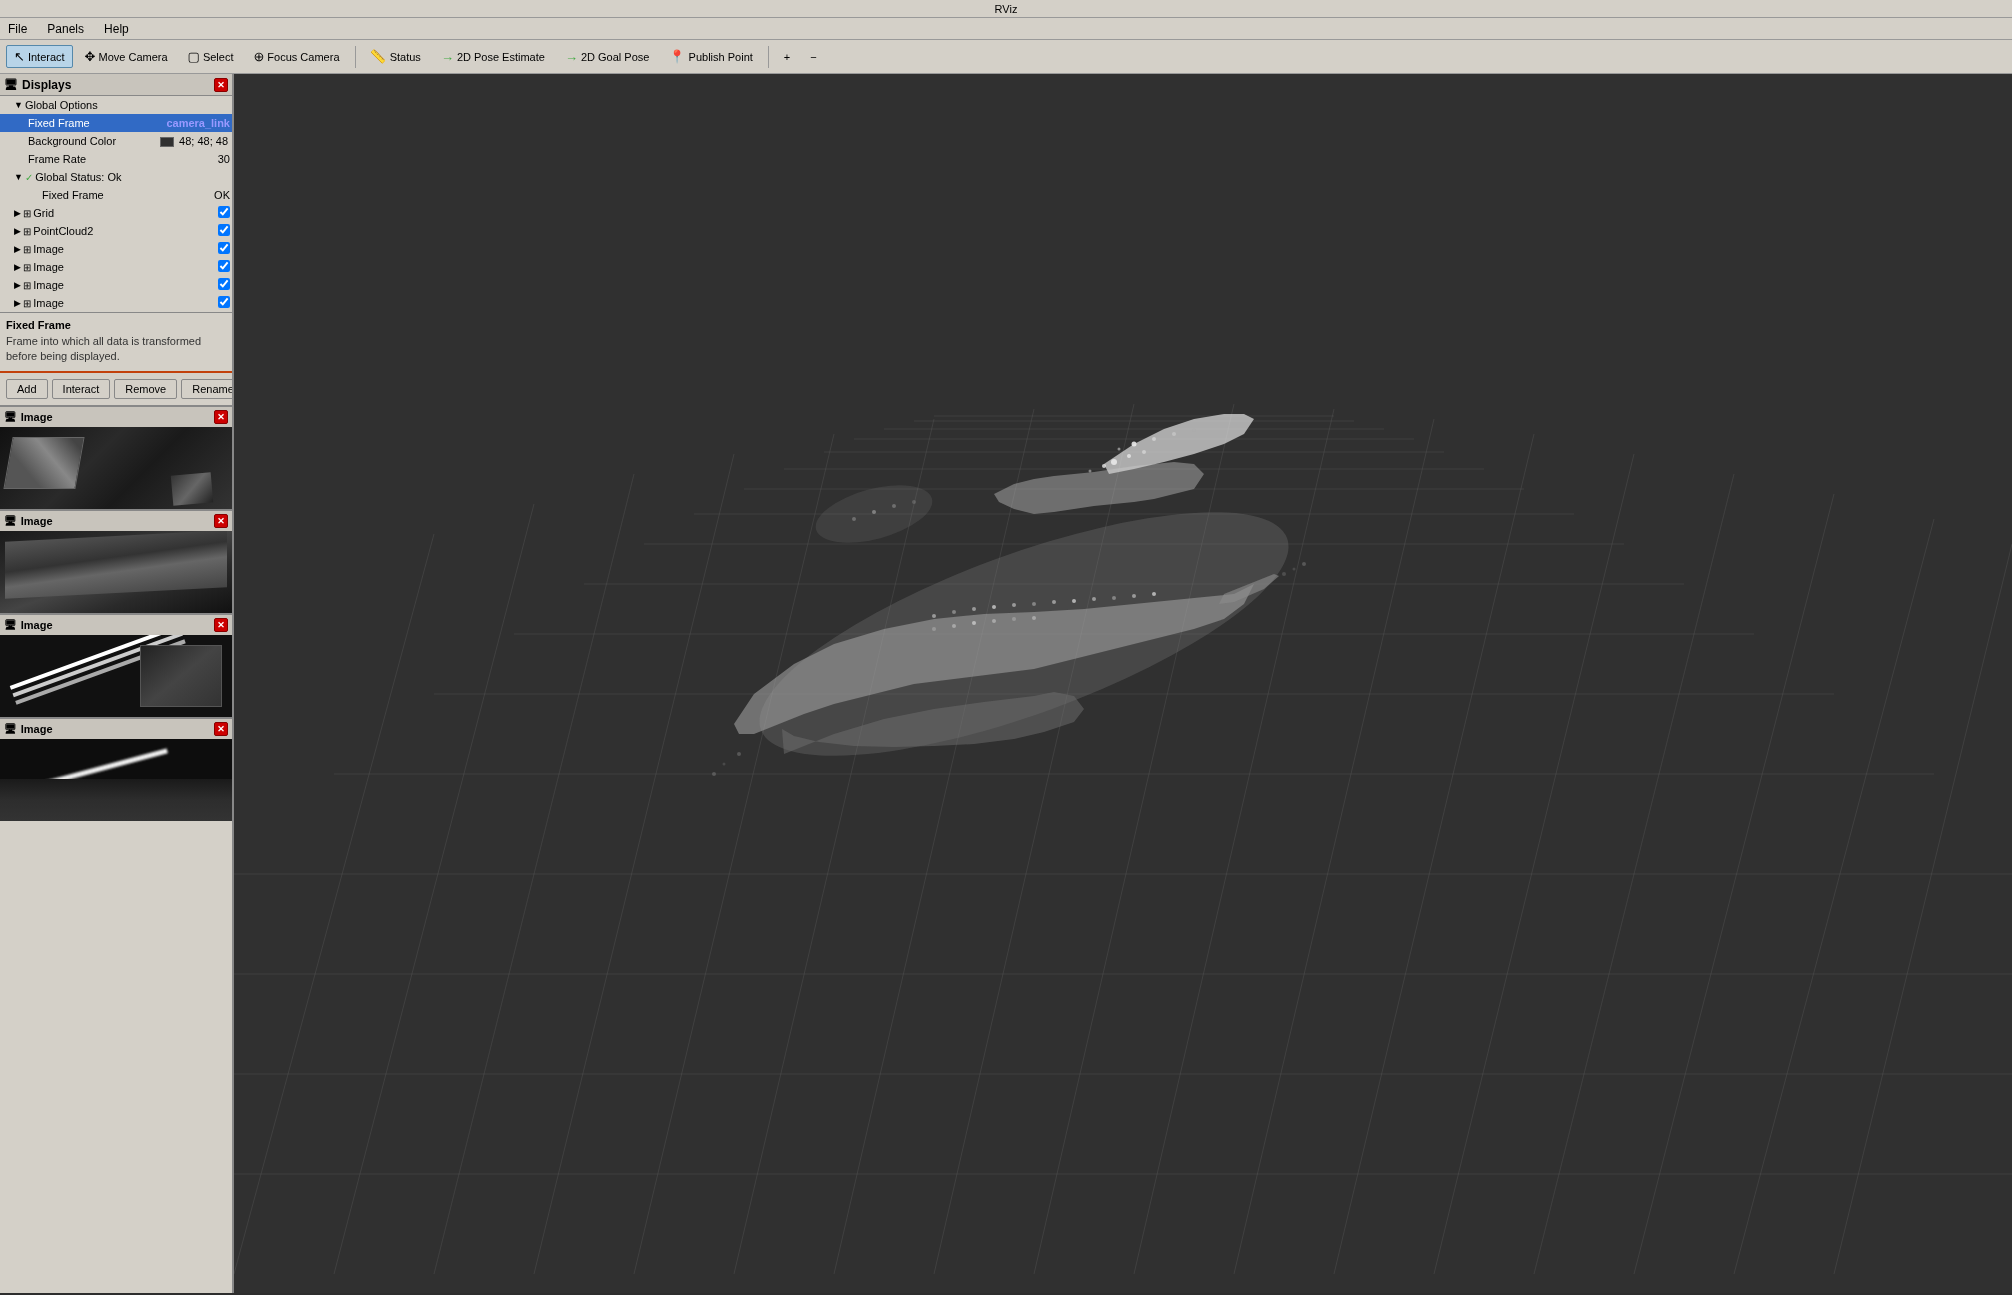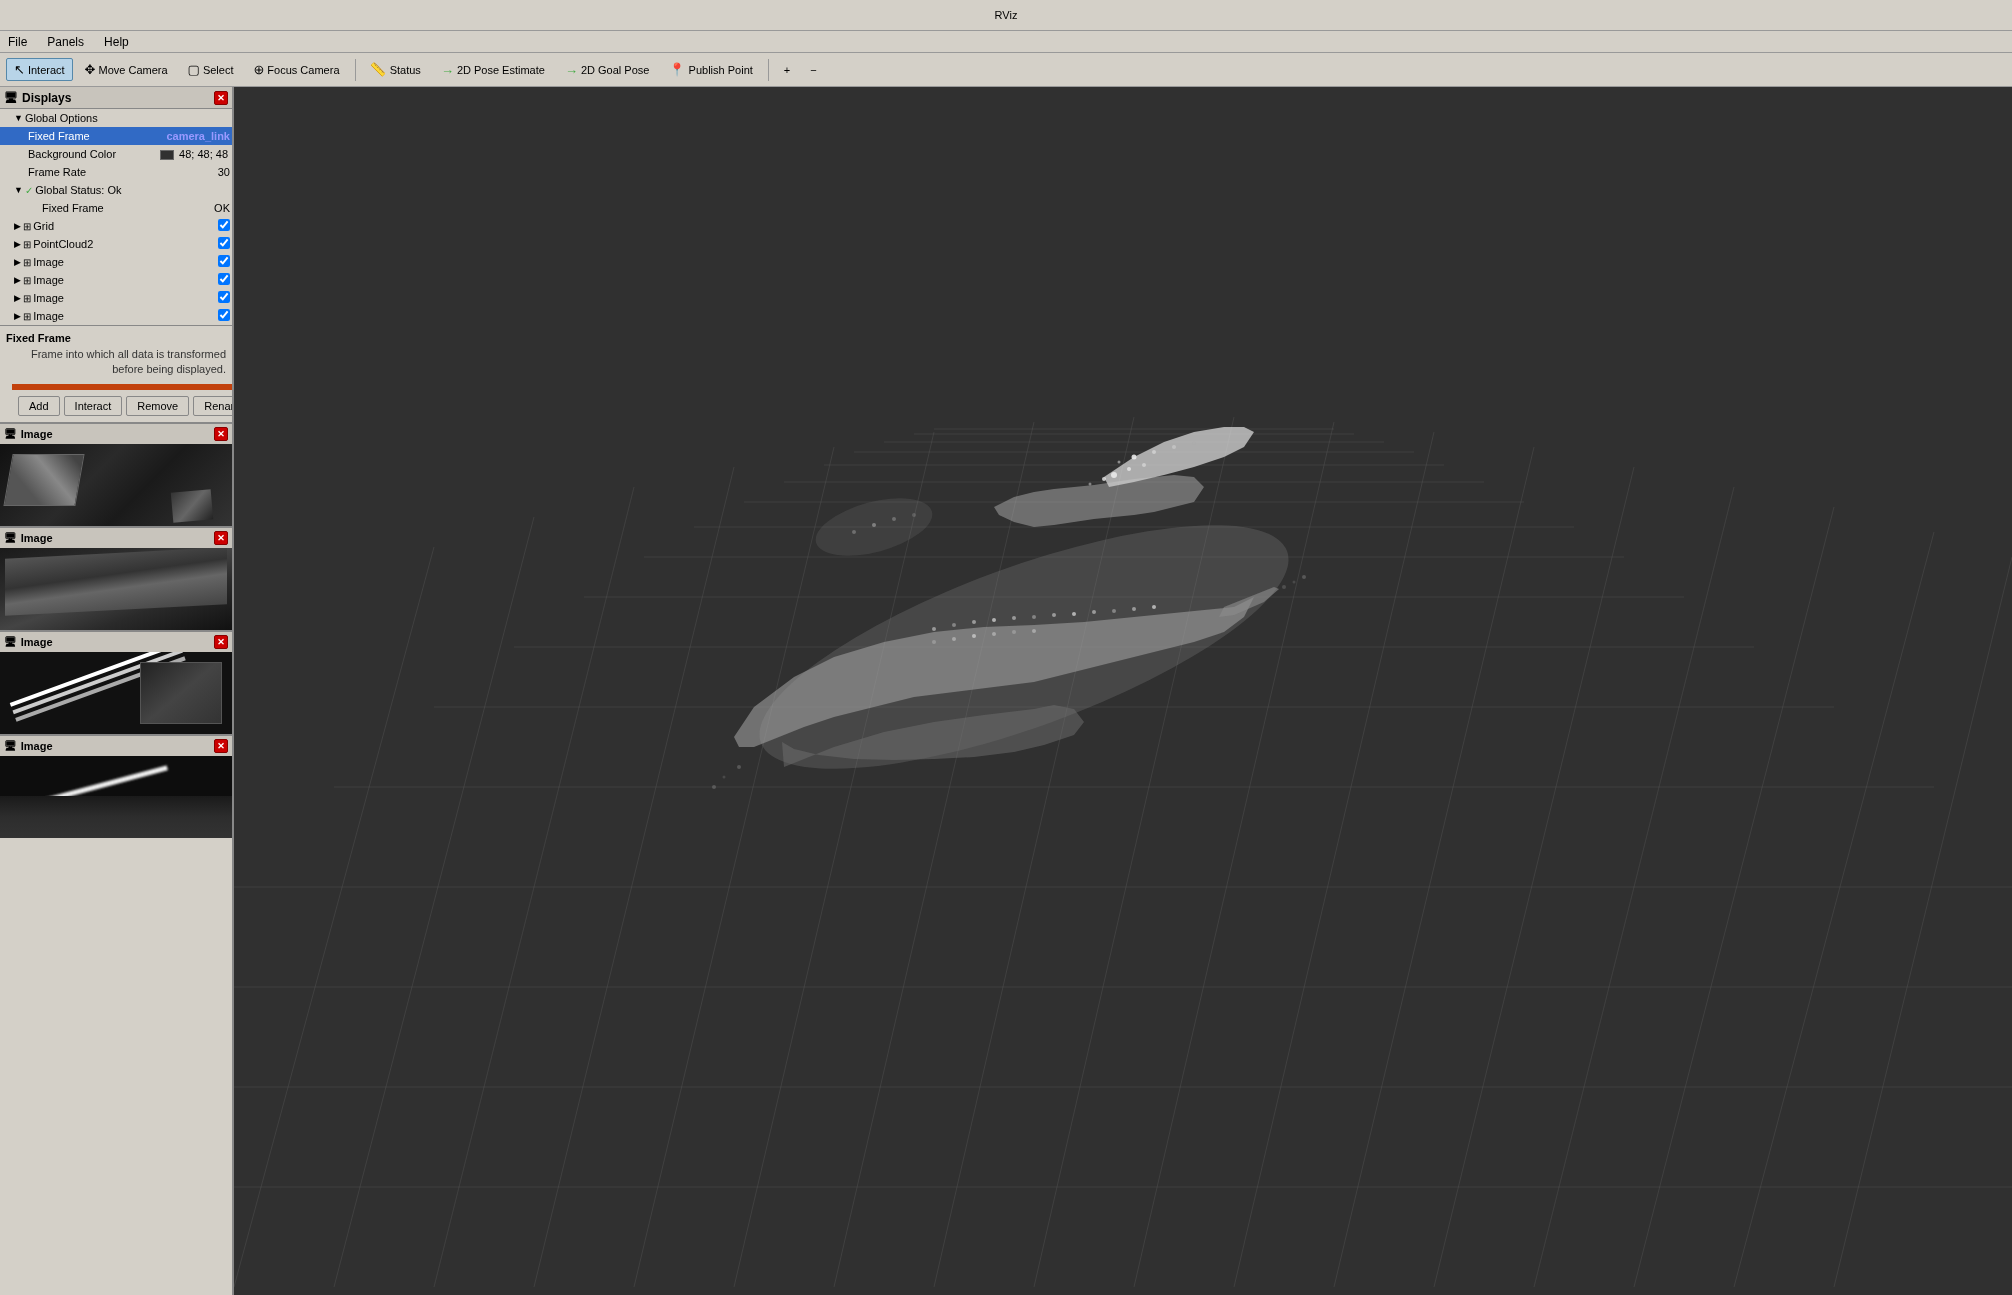--- a/index.html
+++ b/index.html
@@ -9,21 +9,21 @@
       background: #2d2d2d;
       font-family: 'Arial', sans-serif;
       font-size: 12px;
       color: #000;
       overflow: hidden;
     }
 
     
     #titlebar {
       width: 100%;
-      height: 31px;
+      height: 18px;
       background: #d4d0c8;
       display: flex;
       align-items: center;
       justify-content: center;
       font-size: 11px;
       color: #000;
       border-bottom: 1px solid #999;
     }
 
     
@@ -133,30 +133,29 @@
     .color-swatch { width: 14px; height: 10px; display: inline-block; margin-right: 3px; border: 1px solid #666; }
 
     
     #info-box {
       padding: 6px 6px;
       border-top: 1px solid #888;
       font-size: 11px;
       background: #d4d0c8;
     }
     #info-box .info-title { font-weight: bold; margin-bottom: 3px; }
-    #info-box .info-text { color: #333; line-height: 1.4; text-align: right; }
+    #info-box .info-text { color: #333; line-height: 1.4; }
 
     
     #action-buttons {
       display: flex;
       gap: 4px;
       padding: 6px;
-      border-top: 6px solid #c2410c;
-      background: #d4d0c8;
-      margin-left: 12px;
+      border-top: 2px solid #c2410c;
+      background: #d4d0c8;
     }
     .action-btn {
       padding: 3px 10px;
       font-size: 11px;
       background: #d4d0c8;
       border: 1px solid #888;
       cursor: pointer;
       border-radius: 2px;
     }
 

